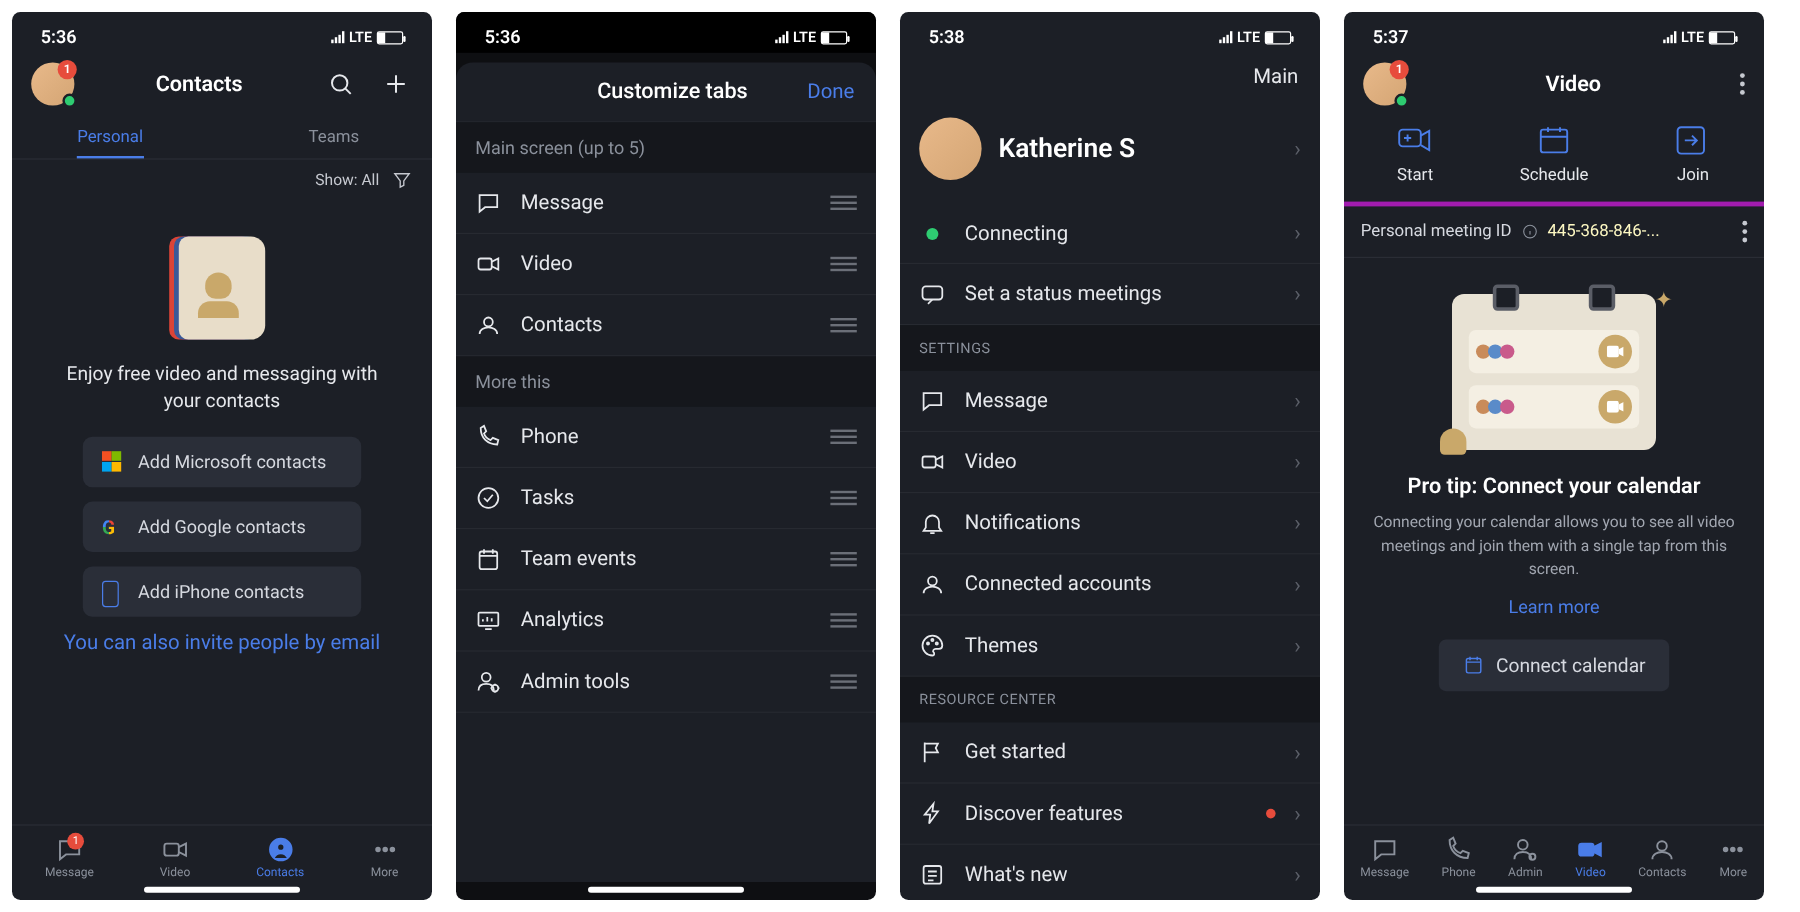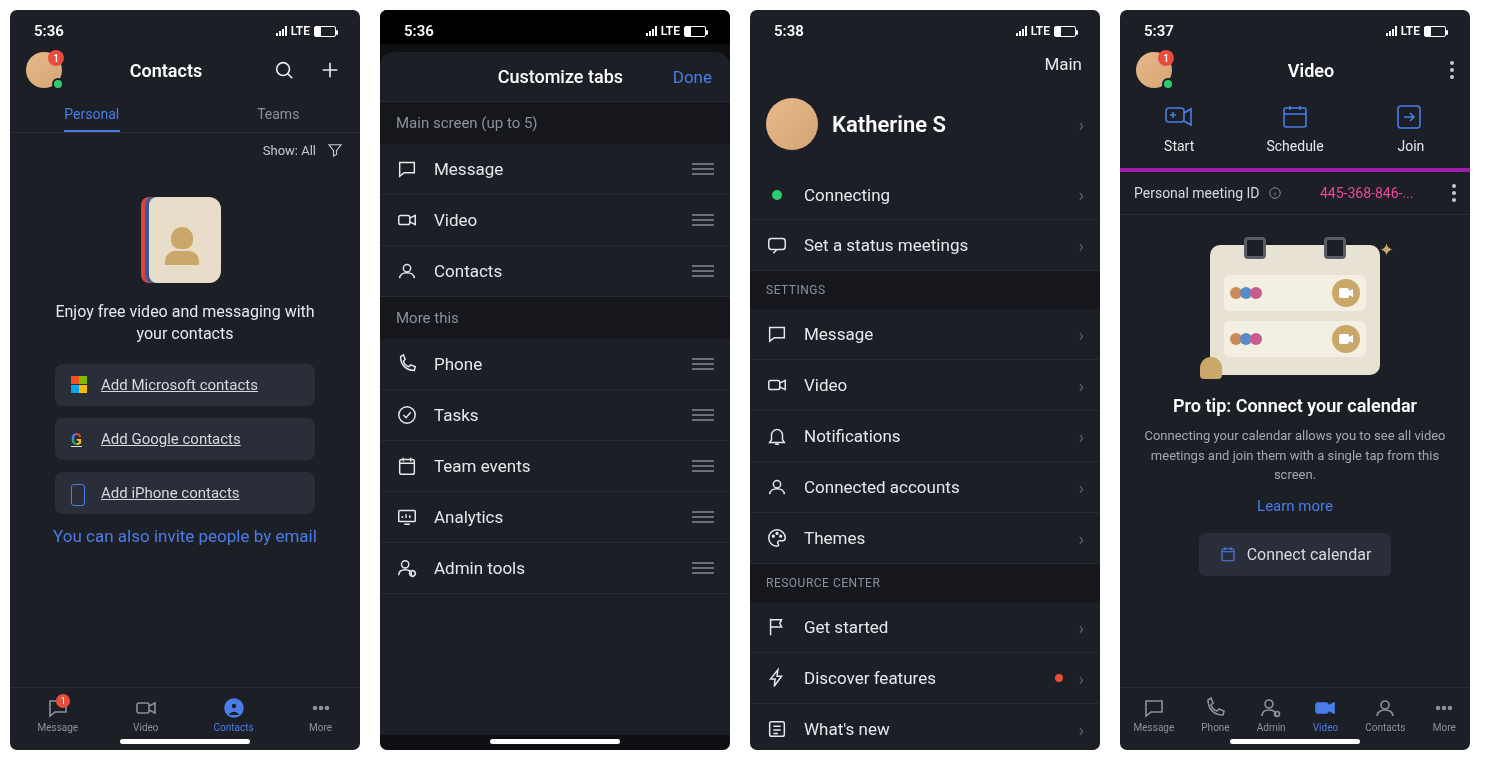--- a/index.html
+++ b/index.html
@@ -78,21 +78,21 @@
   }
   .book-icon::before {
     content:''; position:absolute; top:30px; left:22px; width:22px; height:22px; background:#c9a86a; border-radius:50% 50% 40% 40%;
   }
   .book-icon::after {
     content:''; position:absolute; top:54px; left:16px; width:34px; height:14px; background:#c9a86a; border-radius:10px 10px 0 0;
   }
   .empty-text { font-size:16px; color:#e6e8ec; line-height:1.4; margin-bottom:18px; padding:0 10px;}
   .chip-btn {
     display:flex; align-items:center; gap:12px; background:#2a2e38; border-radius:8px;
-    padding:12px 16px; margin:0 auto 12px; width:260px; text-align:left; color:#d6d9e0; font-size:15px;text-decoration:underline;
+    padding:12px 16px; margin:0 auto 12px; width:232px; text-align:left; color:#d6d9e0; font-size:15px;
   }
   .chip-btn .ic { width:18px; height:18px; display:flex; flex-wrap:wrap;}
   .ms-grid span{width:8px;height:8px;}
   .ms-grid span:nth-child(1){background:#f25022}
   .ms-grid span:nth-child(2){background:#7fba00}
   .ms-grid span:nth-child(3){background:#00a4ef}
   .ms-grid span:nth-child(4){background:#ffb900}
   .g-mark{font-weight:700; font-size:16px; background:conic-gradient(#ea4335 0 25%,#fbbc05 0 50%,#34a853 0 75%,#4285f4 0);-webkit-background-clip:text;background-clip:text;color:transparent;}
   .iphone-ic{width:14px;height:22px;border:1.5px solid #4a7de8;border-radius:3px;}
   .invite-link { color:#4a7de8; font-size:17px; margin-top:6px;}
@@ -131,21 +131,21 @@
   .profile-row .pname { flex:1; font-size:22px; font-weight:600; color:#fff;}
   .close-top { text-align:right; padding:10px 18px 4px; font-size:17px; color:#e6e8ec;}
   .status-dot { width:10px; height:10px; background:#2ecc71; border-radius:50%; margin:0 6px 0 6px;}
   .red-dot { width:8px; height:8px; background:#e74c3c; border-radius:50%;}
 
   
   .action-row { display:flex; justify-content:space-around; padding:8px 8px 14px; border-bottom:4px solid #a21caf;}
   .action { display:flex; flex-direction:column; align-items:center; gap:8px; font-size:14px; color:#e6e8ec;}
   .action svg{width:30px;height:26px;stroke:#4a7de8;fill:none;stroke-width:1.6;}
   .meeting-id-row { display:flex; align-items:center; gap:8px; padding:12px 14px; font-size:14px; color:#d6d9e0; border-bottom:1px solid #2a2d35;}
-  .meeting-id-row .mid { flex:1; text-align:center; color:#ec4899;}
+  .meeting-id-row .mid { flex:1; text-align:left; color:#fef9c3;}
   .meeting-id-row svg{width:14px;height:14px;stroke:#8b919c;fill:none;stroke-width:1.6;}
   .dots-v { display:flex; flex-direction:column; gap:3px;}
   .dots-v span{width:4px;height:4px;background:#c6c9d0;border-radius:50%;}
 
   .protip {
     flex:1; padding:20px 18px; text-align:center;
   }
   .calendar-illus {
     width:170px; height:130px; margin:10px auto 20px; position:relative;
     background:#e8e2d4; border-radius:10px;

